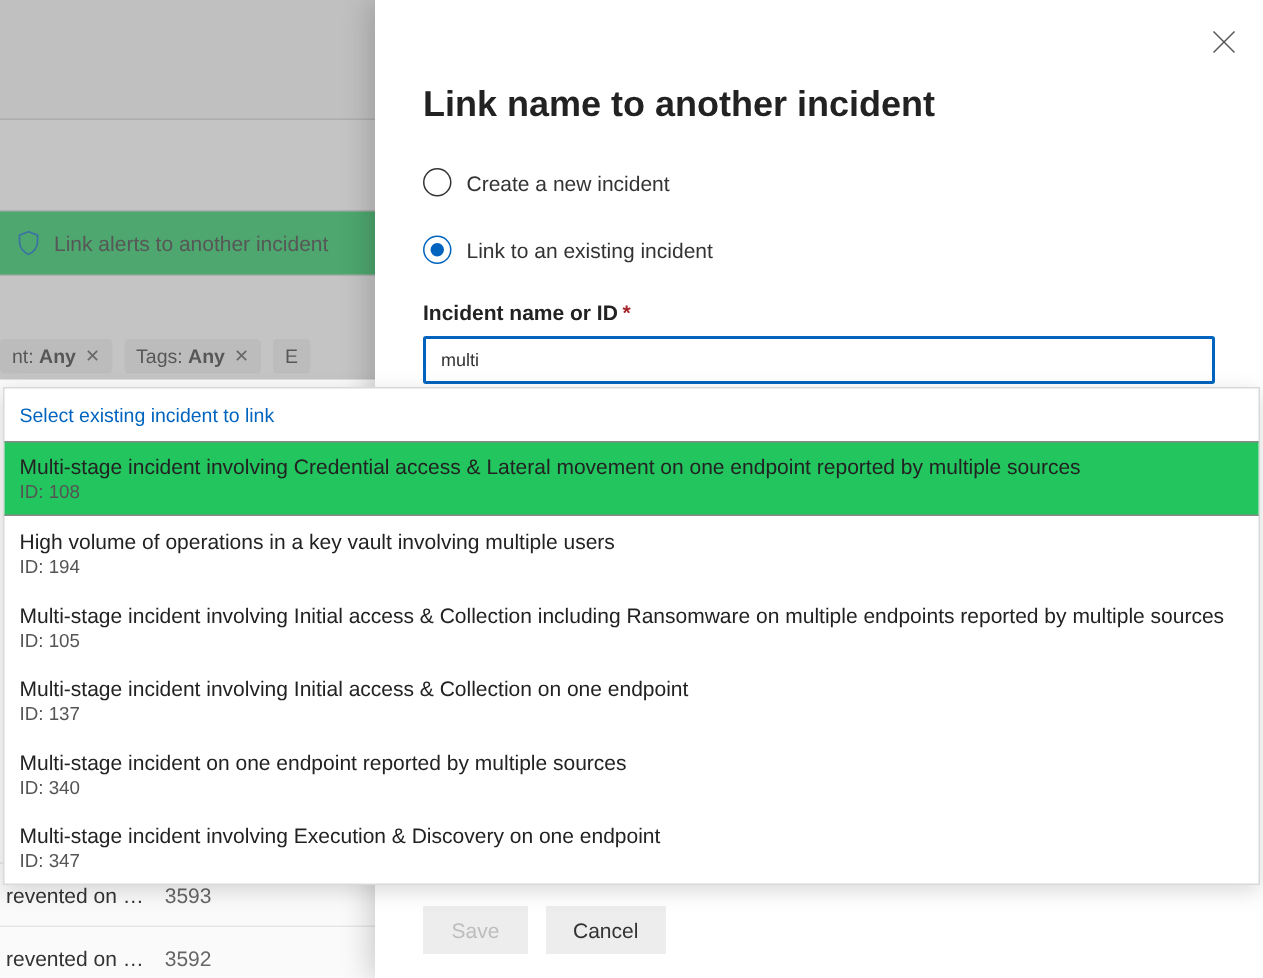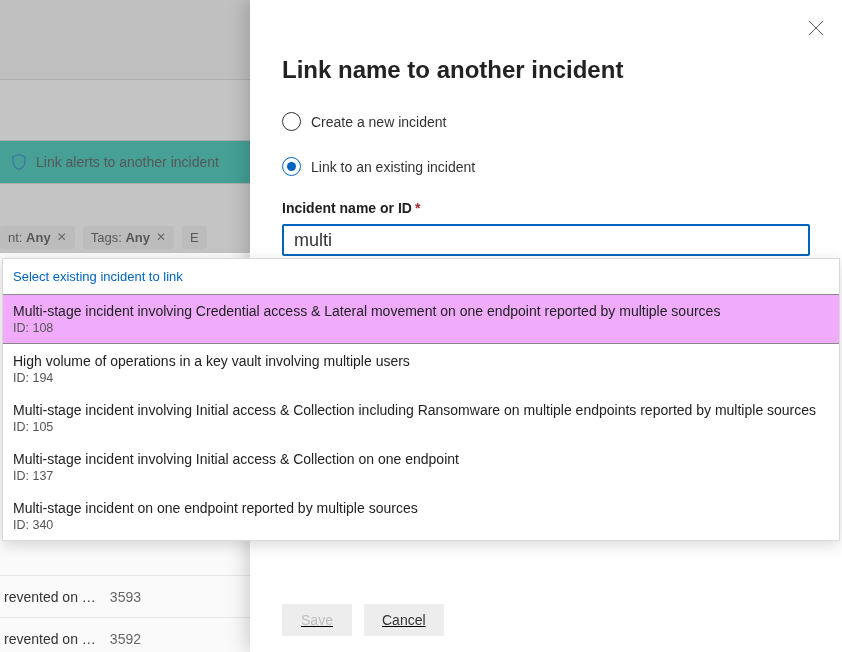--- a/index.html
+++ b/index.html
@@ -46,21 +46,21 @@
       left: 0;
       top: 140px;
       width: 250px;
       height: 44px;
       display: flex;
       align-items: center;
       padding-left: 10px;
       gap: 8px;
       border-top: 1px solid #d0d0d0;
       border-bottom: 1px solid #d0d0d0;
-      background: #14b8a6;
+      background: #22c55e;
     }
     .shield-icon {
       width: 18px;
       height: 18px;
       color: #0064bf;
     }
     .bg-link-text {
       font-size: 14px;
       color: #333;
     }
@@ -178,21 +178,21 @@
     .required-star {
       color: #a4262c;
       margin-left: 3px;
     }
     .text-input {
       width: 528px;
       height: 32px;
       border: 2px solid #0064bf;
       border-radius: 2px;
       padding: 4px 10px;
-      font-size: 18px;
+      font-size: 12px;
       color: #333;
       outline: none;
     }
 
     
     .dropdown {
       position: absolute;
       left: 2px;
       top: 258px;
       width: 838px;
@@ -205,21 +205,21 @@
       padding: 10px 10px 10px 10px;
       font-size: 13px;
       color: #0064bf;
     }
     .dropdown-item {
       padding: 8px 10px 8px 10px;
       border-top: 1px solid transparent;
       cursor: pointer;
     }
     .dropdown-item.hover {
-      background: #f0abfc;
+      background: #22c55e;
       border: 1px solid #888;
       border-left: none;
       border-right: none;
     }
     .dropdown-item-title {
       font-size: 14px;
       color: #222;
       margin-bottom: 2px;
     }
     .dropdown-item-id {
@@ -227,21 +227,20 @@
       color: #555;
     }
 
     
     .button-bar {
       position: absolute;
       left: 282px;
       top: 604px;
       display: flex;
       gap: 12px;
-      text-decoration: underline;
     }
     .btn {
       height: 32px;
       min-width: 70px;
       padding: 0 18px;
       font-size: 14px;
       border: none;
       cursor: pointer;
     }
     .btn-save {
@@ -336,18 +335,22 @@
     <div class="dropdown-item-id">ID: 105</div>
   </div>
   <div class="dropdown-item">
     <div class="dropdown-item-title">Multi-stage incident involving Initial access &amp; Collection on one endpoint</div>
     <div class="dropdown-item-id">ID: 137</div>
   </div>
   <div class="dropdown-item">
     <div class="dropdown-item-title">Multi-stage incident on one endpoint reported by multiple sources</div>
     <div class="dropdown-item-id">ID: 340</div>
   </div>
+  <div class="dropdown-item">
+    <div class="dropdown-item-title">Multi-stage incident involving Execution &amp; Discovery on one endpoint</div>
+    <div class="dropdown-item-id">ID: 347</div>
+  </div>
 </div>
 
 <div class="button-bar">
   <button class="btn btn-save">Save</button>
   <button class="btn btn-cancel">Cancel</button>
 </div>
 
 </body></html>

